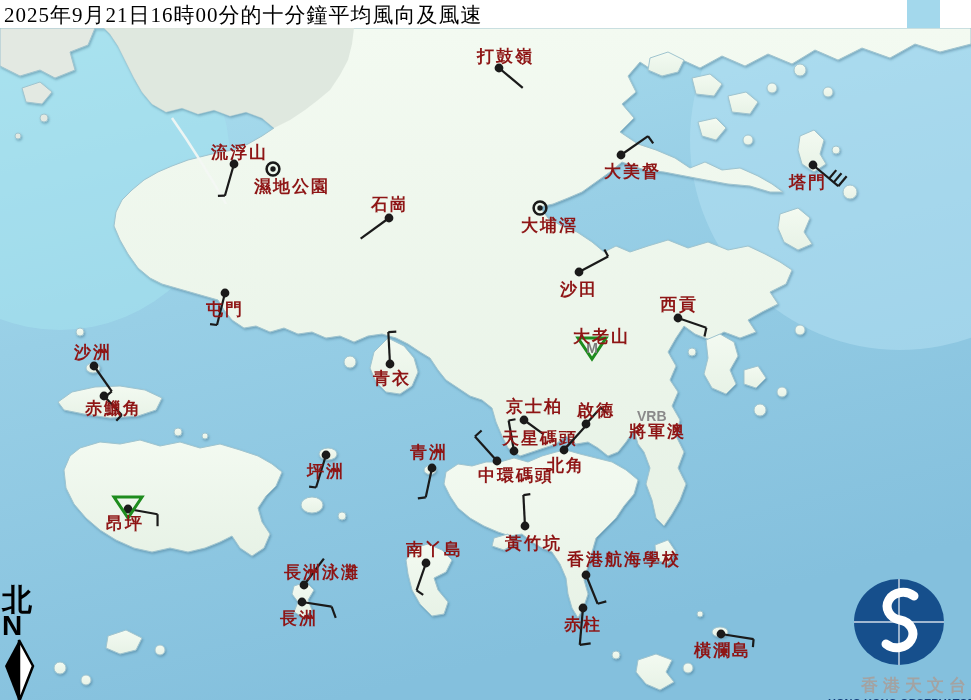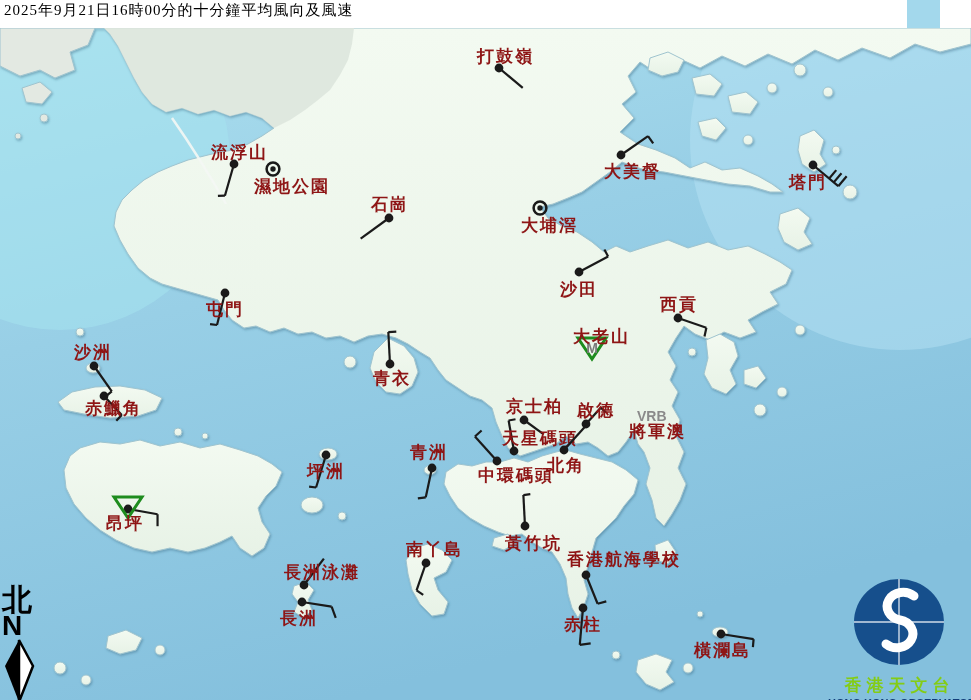--- a/index.html
+++ b/index.html
@@ -1,29 +1,29 @@
 <!DOCTYPE html>
 <html><head>
 <meta charset="utf-8">
 <style>
   html,body{margin:0;padding:0;background:#222;}
   .screen{position:relative;width:971px;height:700px;overflow:hidden;
           font-family:"Liberation Serif","DejaVu Serif",serif;}
   #map-svg{position:absolute;left:0;top:0;}
   .titlebar{position:absolute;left:0;top:0;width:971px;height:28px;background:#ffffff;}
   .titlebar .gap{position:absolute;left:907px;top:0;width:33px;height:28px;background:#a3d8ec;}
-  .title-text{position:absolute;left:4px;top:1px;font-size:15px;color:#000;
+  .title-text{position:absolute;left:4px;top:1px;font-size:21px;color:#000;
               letter-spacing:1px;white-space:nowrap;font-weight:500;}
   .compass{position:absolute;left:2px;top:586px;width:40px;color:#000;}
   .compass .hanzi{font-size:30px;font-weight:700;line-height:28px;}
   .compass .nletter{font-size:28px;font-weight:800;line-height:24px;
                     font-family:"Liberation Sans",sans-serif;letter-spacing:0;}
   .logo{position:absolute;left:828px;top:578px;width:143px;text-align:center;}
-  .logo-cn{font-size:17px;font-weight:700;color:#84cc16;letter-spacing:5px;margin-top:2px;
-           font-family:Liberation Serif, serif;white-space:nowrap;}
+  .logo-cn{font-size:17px;font-weight:700;color:#a3a3a3;letter-spacing:5px;margin-top:2px;
+           font-family:Liberation Serif, serif;white-space:nowrap;text-align:right;}
   .logo-en{font-size:11px;font-weight:700;color:#123c78;letter-spacing:0px;
            font-family:"Liberation Sans",sans-serif;white-space:nowrap;}
   text.st-label{font-weight:600;letter-spacing:2px;}
   text.vrb{font-family:"Liberation Sans",sans-serif;font-weight:700;}
   text.mlet{font-family:"Liberation Sans",sans-serif;font-weight:800;}
 </style>
 </head>
 <body>
 
 <div class="screen">

